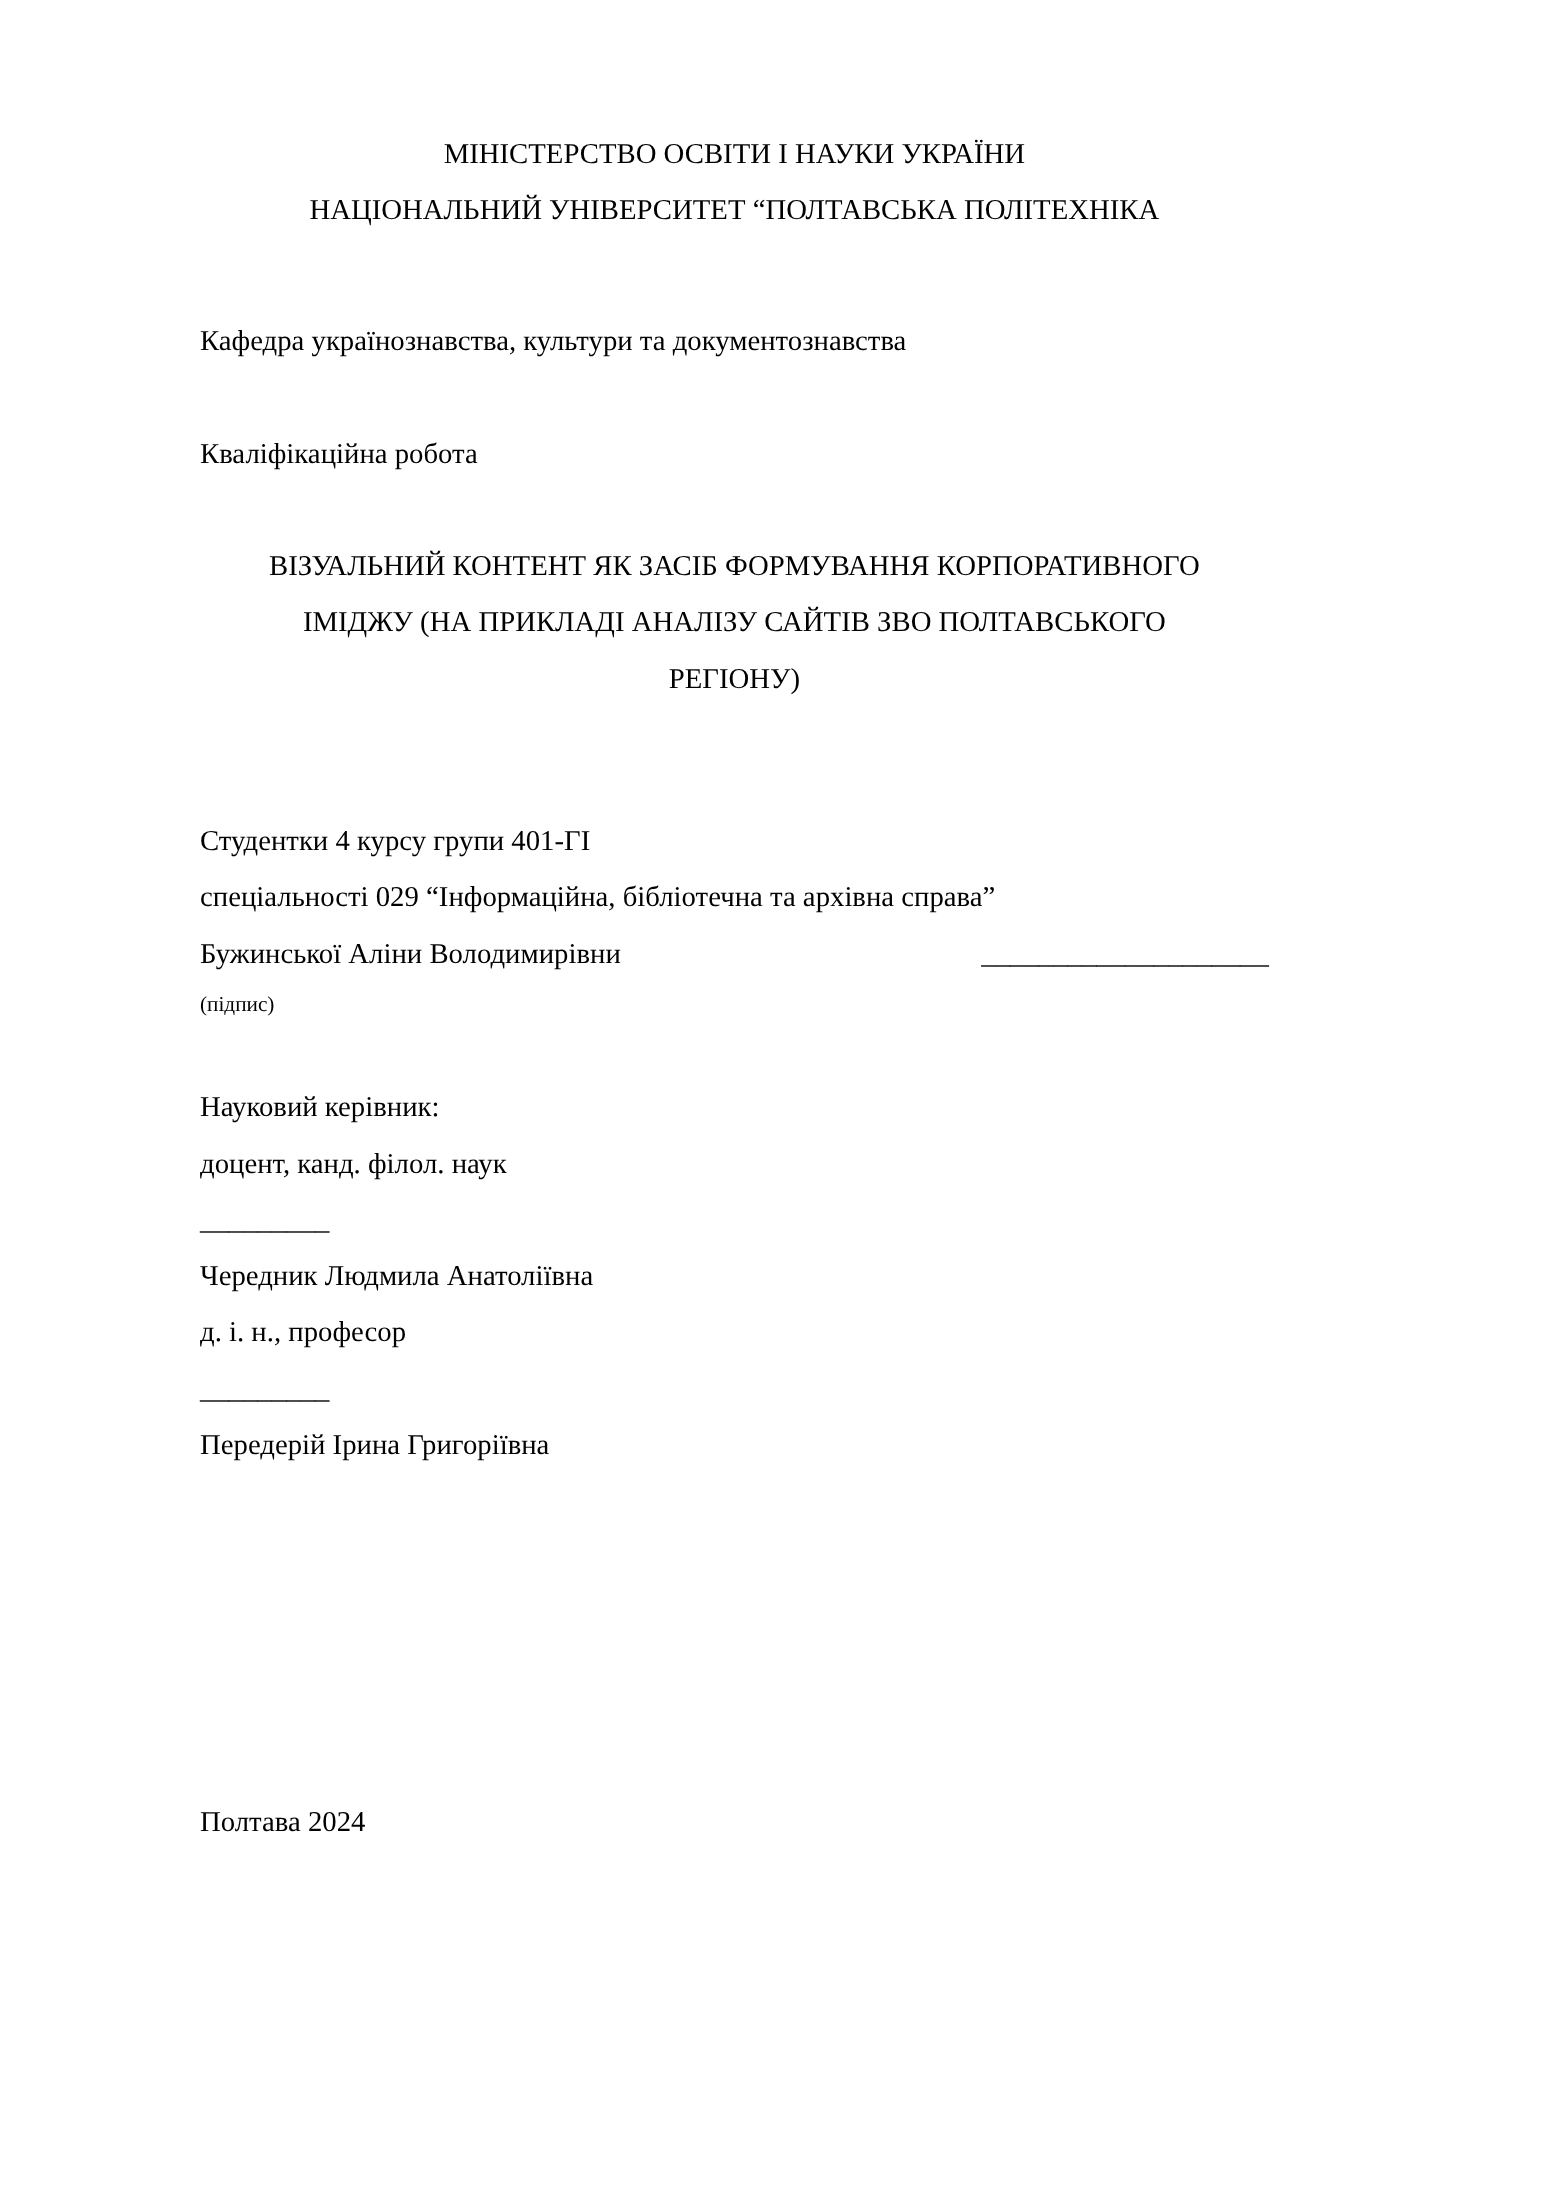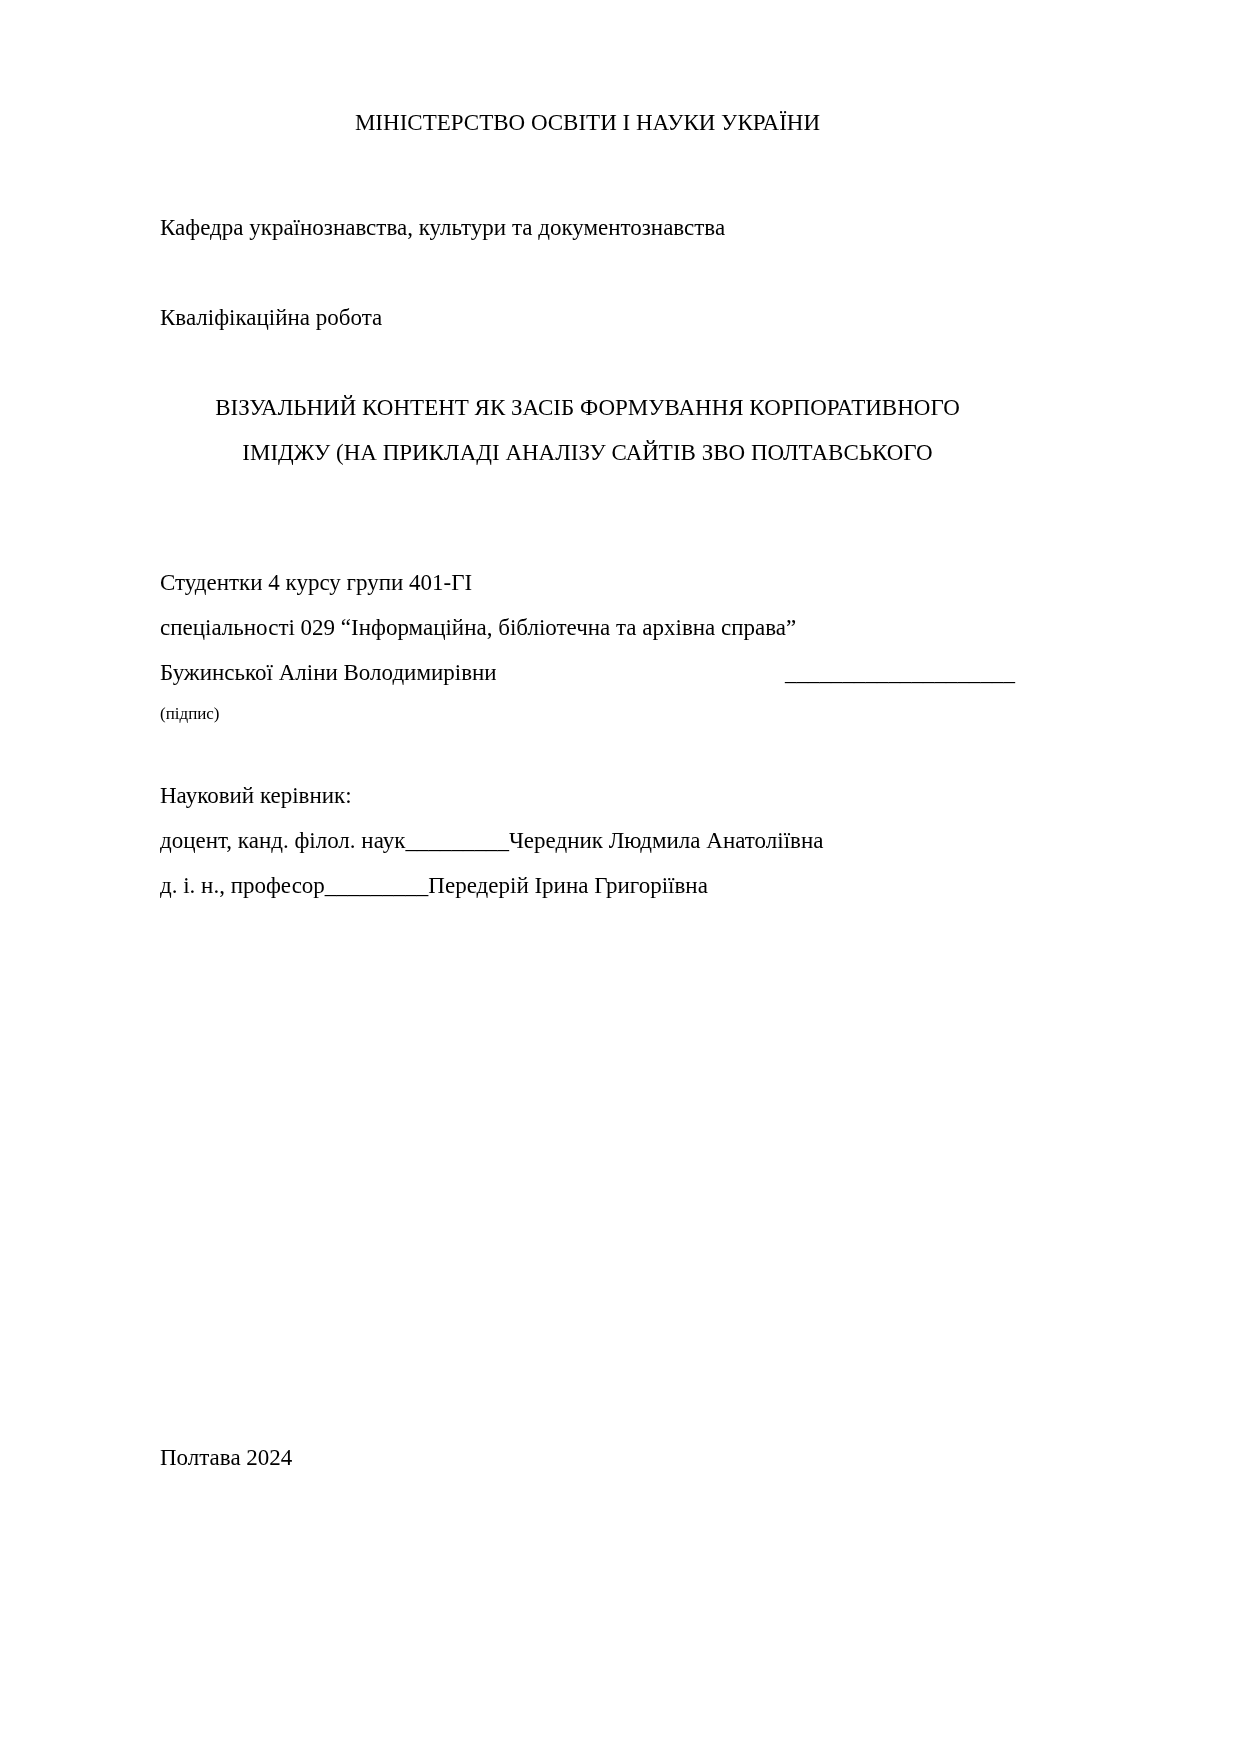--- a/index.html
+++ b/index.html
@@ -30,48 +30,52 @@
     line-height: 45px;
   }
   .sig-caption {
     font-size: 17px;
     line-height: 38px;
   }
   .supervisor-label { margin-top: 40px; }
   .head-label { margin-top: 45px; }
   .three-col {
     display: flex;
+    justify-content: space-between;
     align-items: baseline;
     line-height: 45px;
+    flex-direction: column;
   }
   .footer {
     position: absolute;
     left: 160px;
     right: 225px;
     top: 1435px;
     text-align: left;
     line-height: 45px;
   }
 </style>
 </head>
 <body>
 
 <div class="page">
 
   <div class="header-block">
     <div class="line">МІНІСТЕРСТВО ОСВІТИ І НАУКИ УКРАЇНИ</div>
+    <div class="line">НАЦІОНАЛЬНИЙ УНІВЕРСИТЕТ “ПОЛТАВСЬКА ПОЛІТЕХНІКА</div>
   </div>
 
   <div class="line center department">Кафедра українознавства, культури та документознавства</div>
 
   <div class="line center work-type">Кваліфікаційна робота</div>
 
   <div class="title-block">
     <div class="line">ВІЗУАЛЬНИЙ КОНТЕНТ ЯК ЗАСІБ ФОРМУВАННЯ КОРПОРАТИВНОГО</div>
     <div class="line">ІМІДЖУ (НА ПРИКЛАДІ АНАЛІЗУ САЙТІВ ЗВО ПОЛТАВСЬКОГО</div>
+    <div class="line">РЕГІОНУ)</div>
   </div>
 
   <div class="student-block">
     <div class="line">Студентки 4 курсу групи 401-ГІ</div>
     <div class="line">спеціальності 029 “Інформаційна, бібліотечна та архівна справа”</div>
     <div class="sig-row">
       <span>Бужинської Аліни Володимирівни</span>
       <span>____________________</span>
     </div>
     <div class="sig-caption">(підпис)</div>

